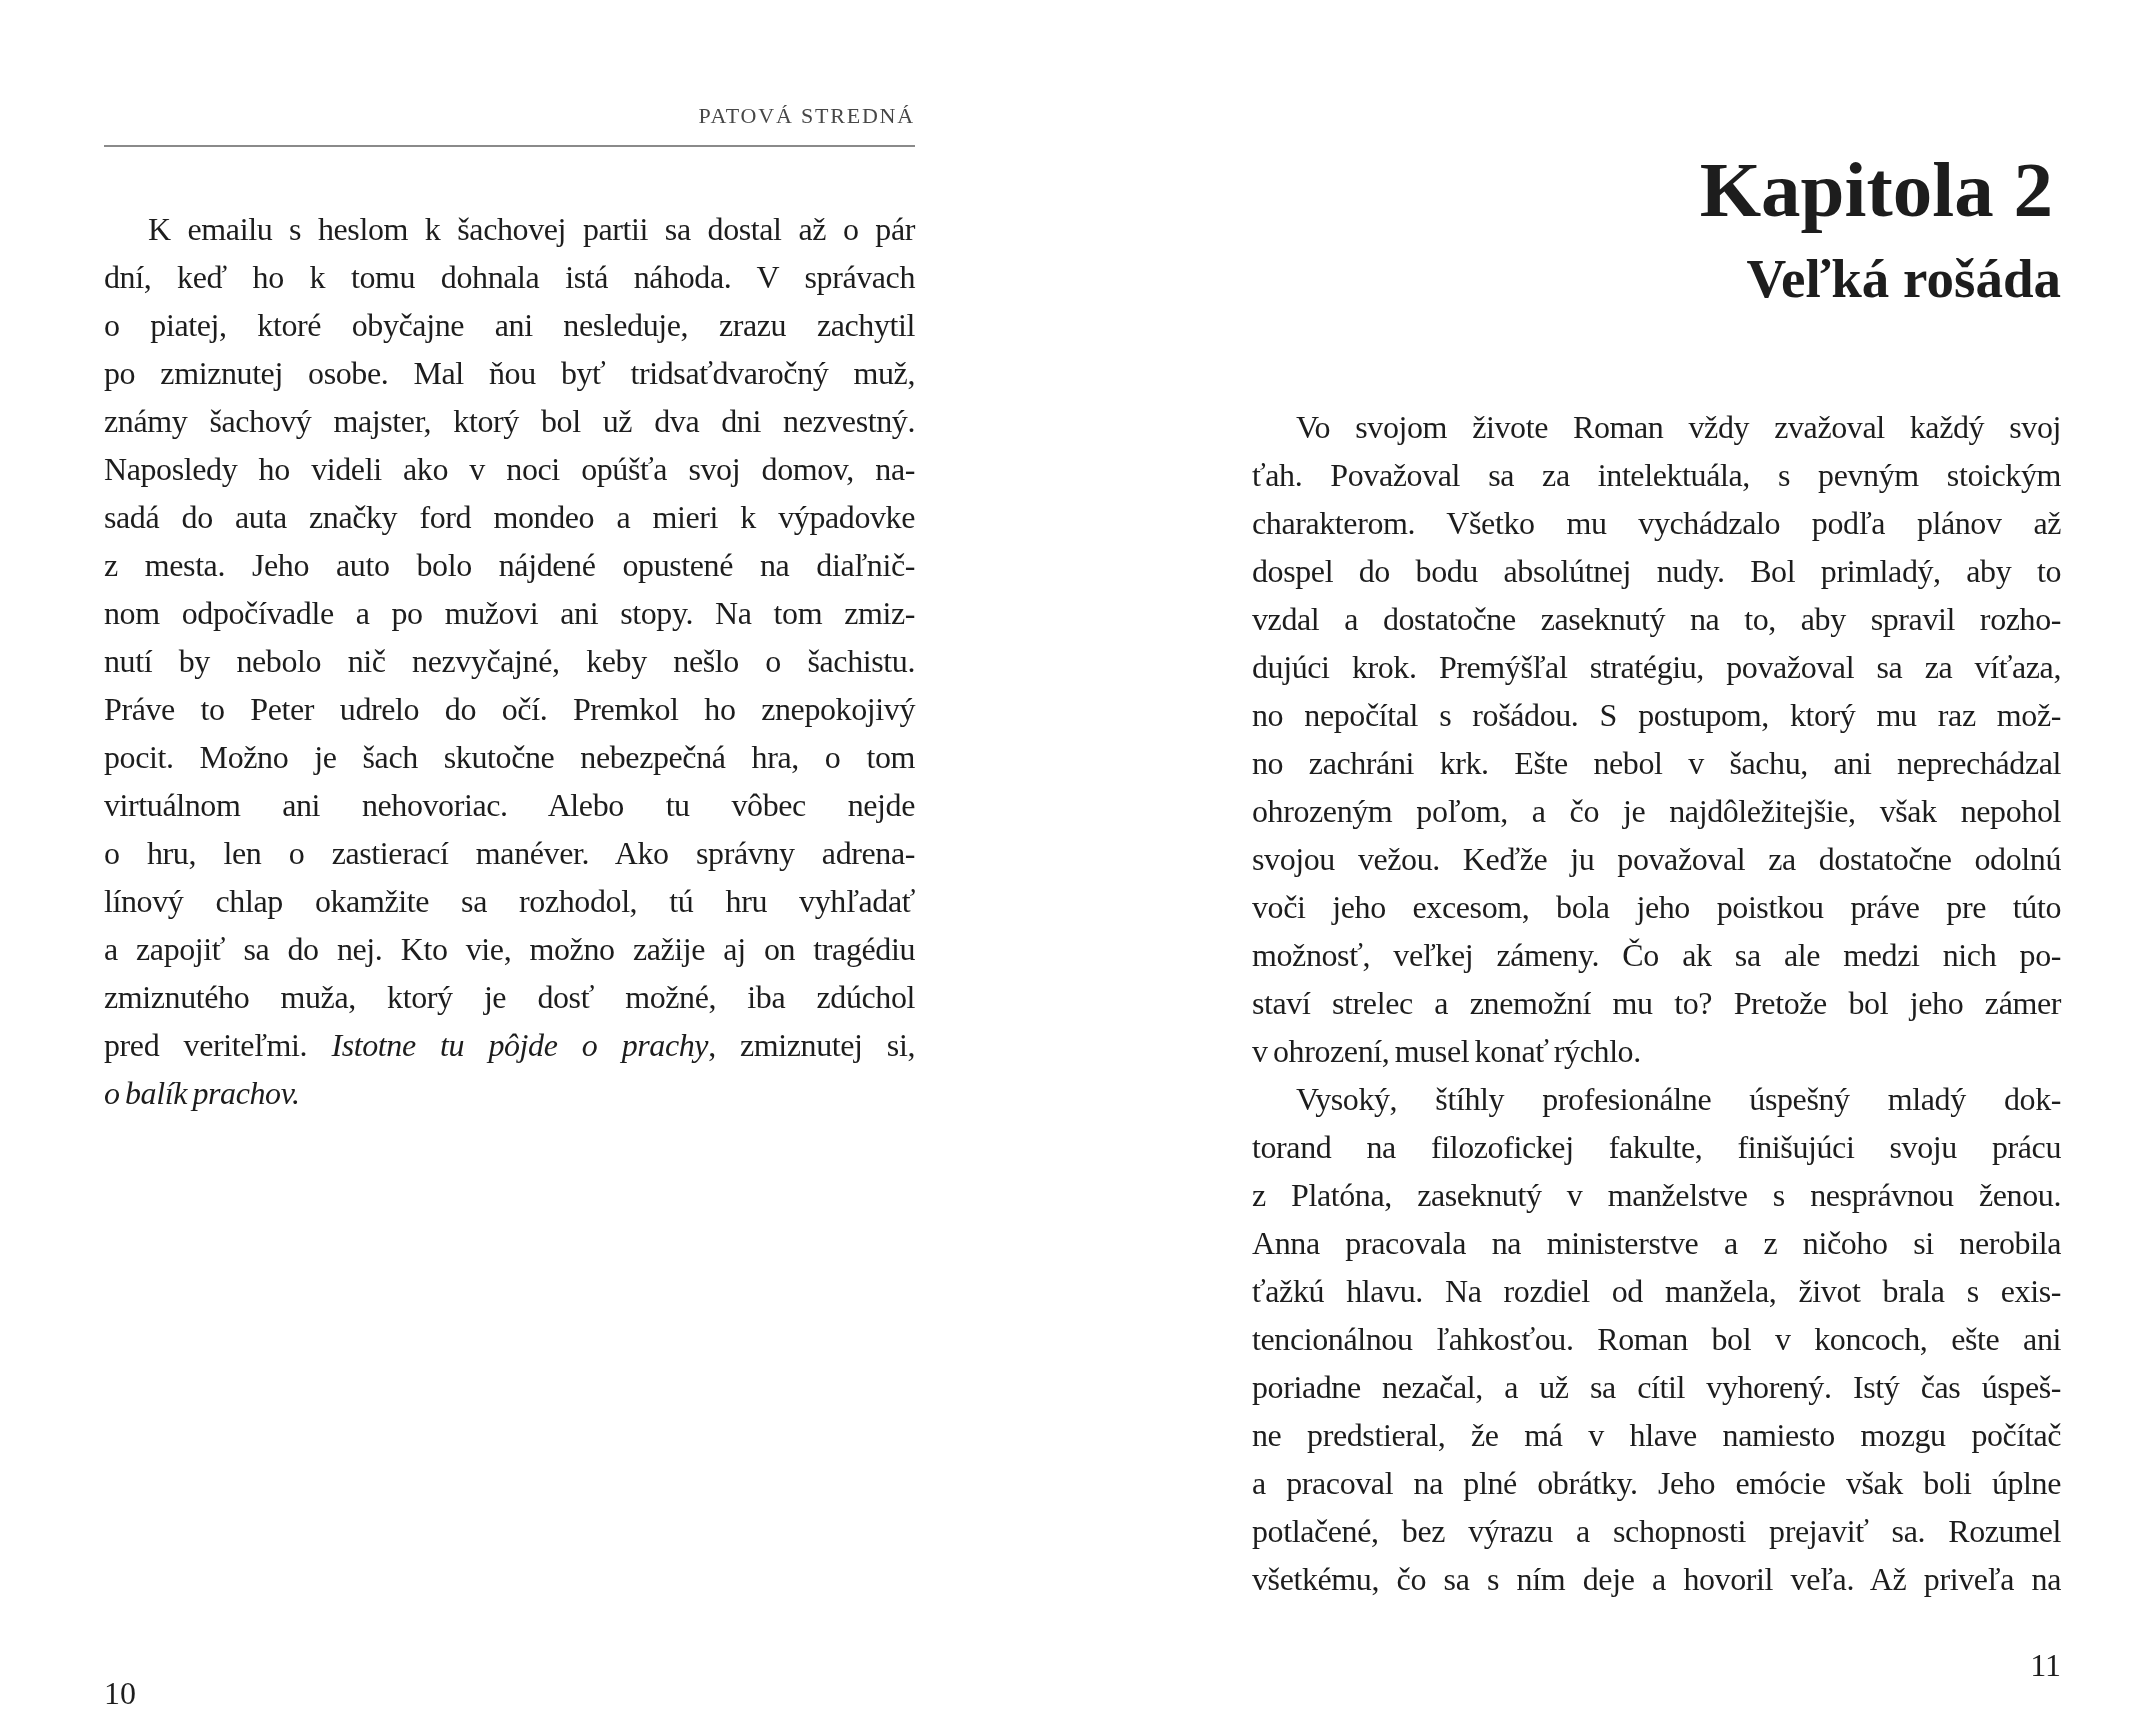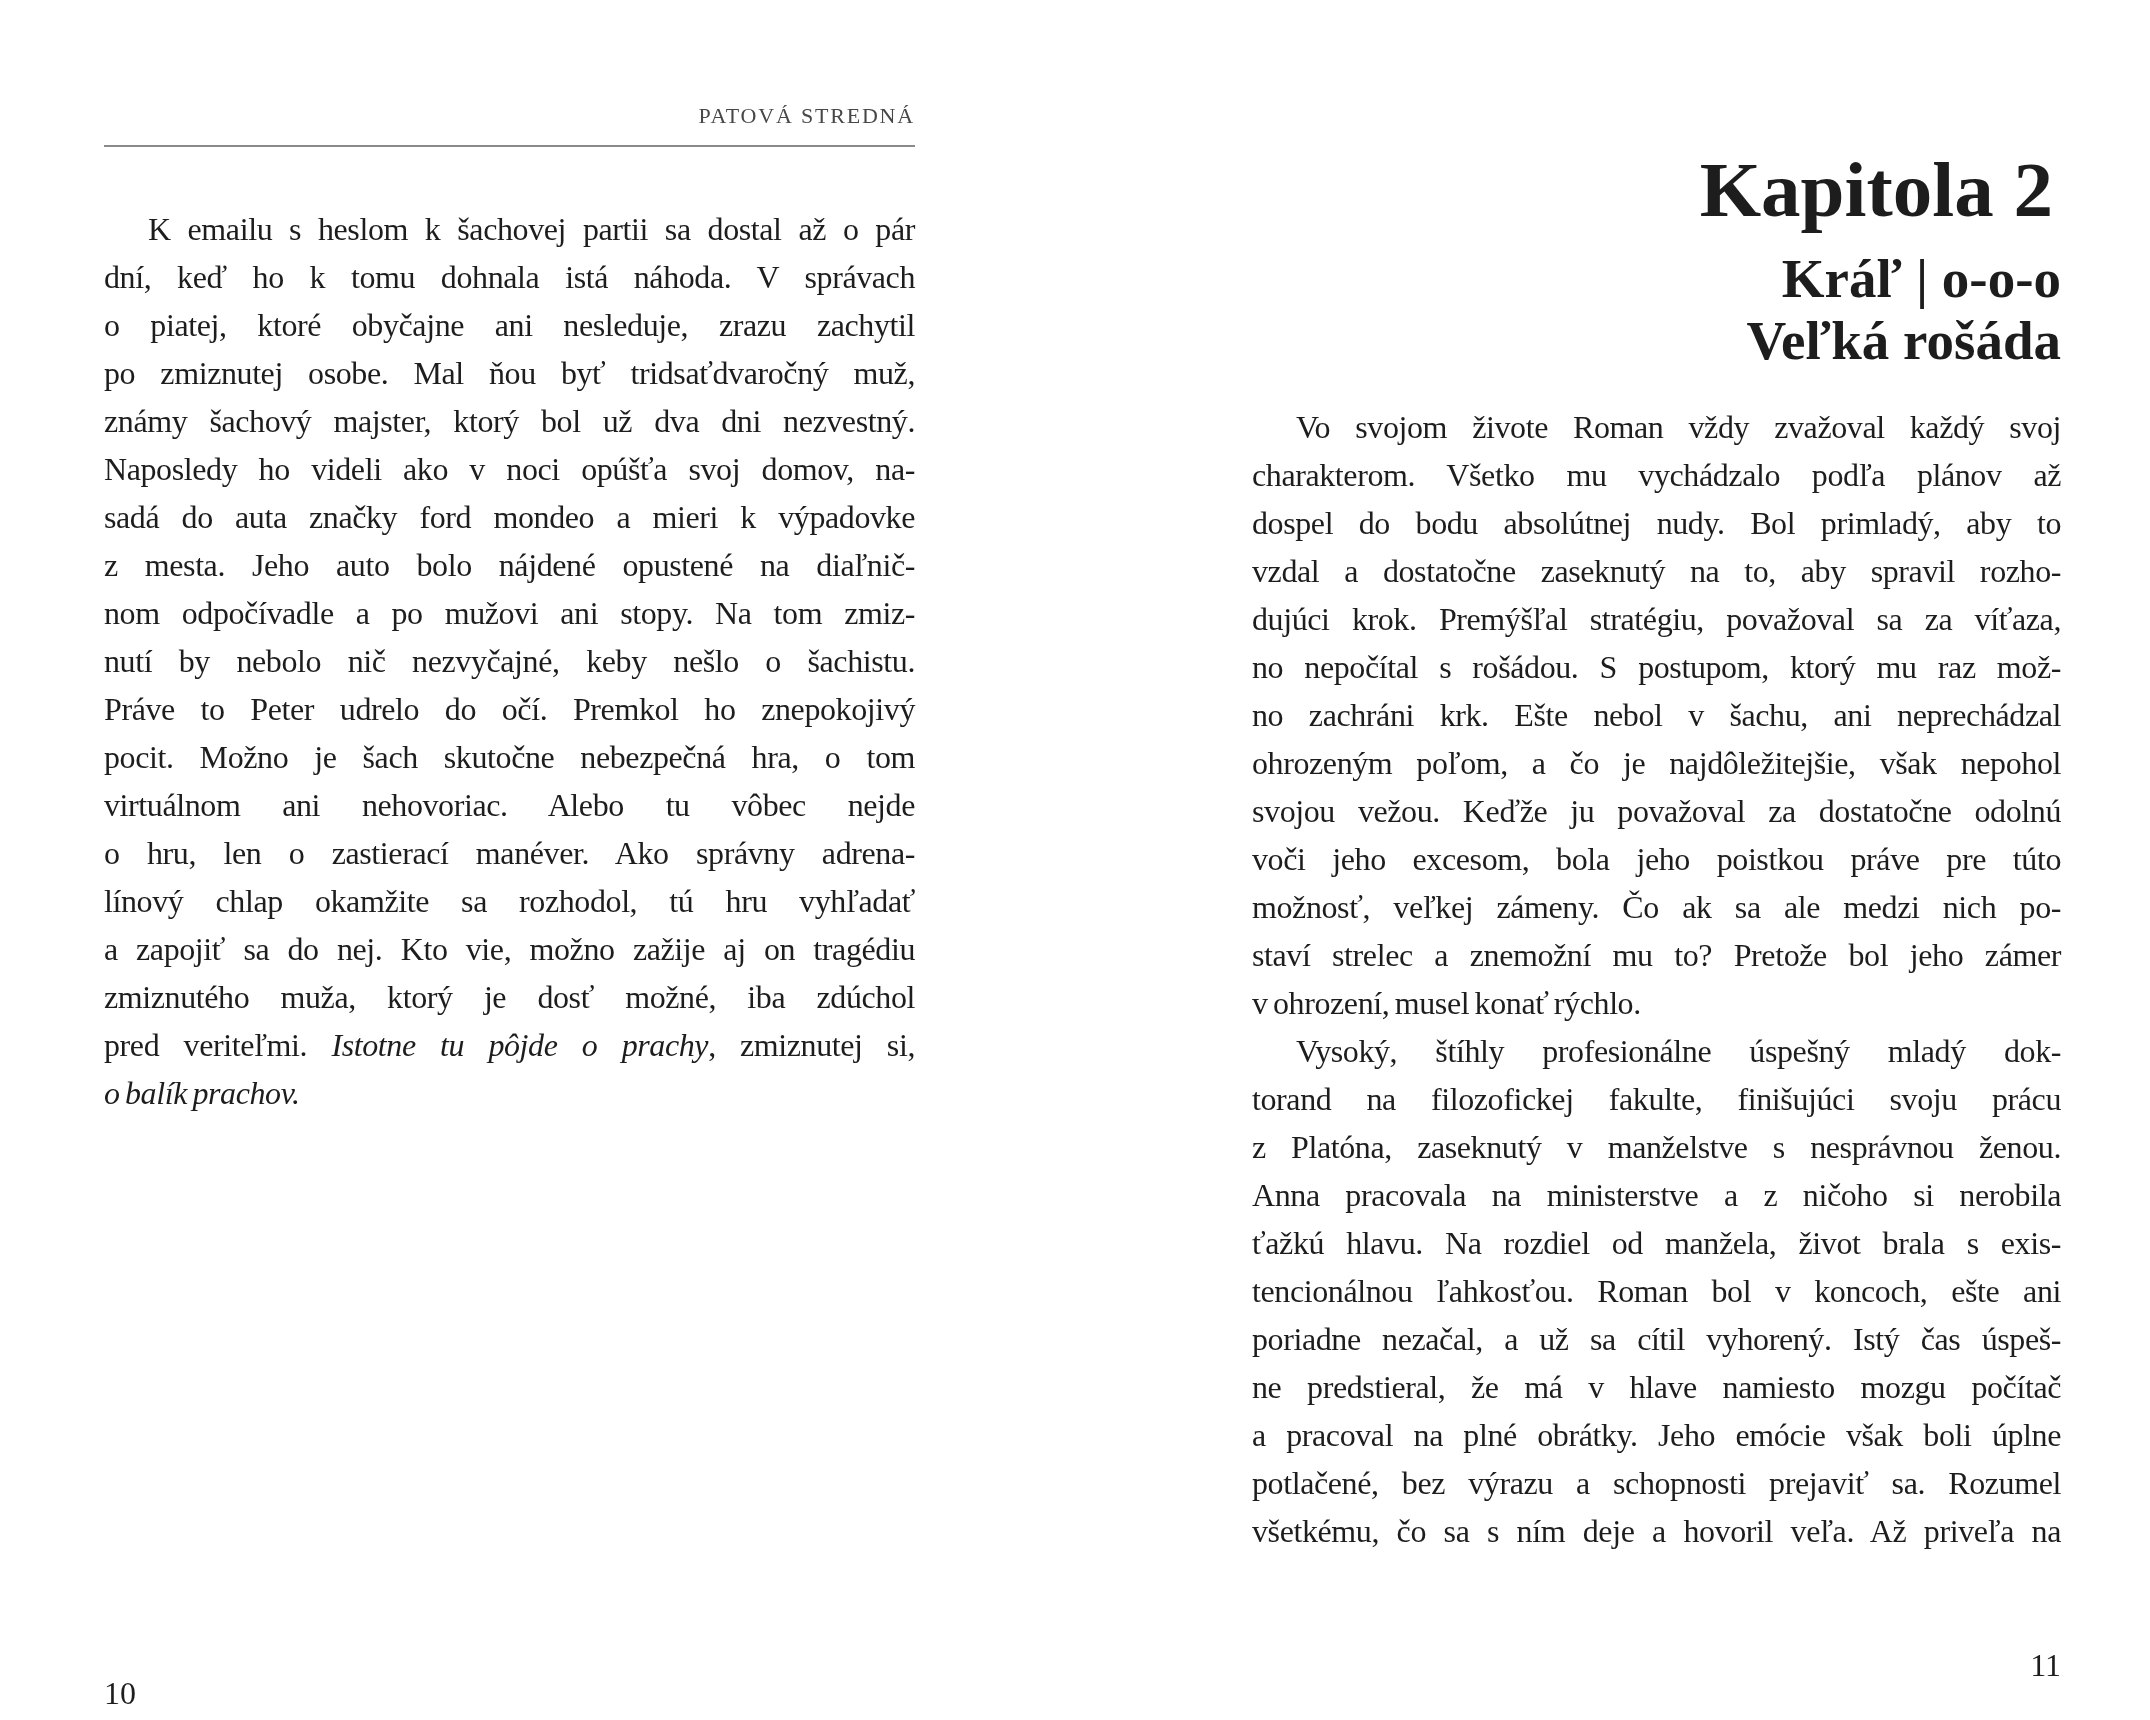--- a/index.html
+++ b/index.html
@@ -126,25 +126,25 @@
         <div class="line"><span>zmiznutého muža, ktorý je dosť možné, iba zdúchol</span></div>
         <div class="line"><span>pred veriteľmi. </span><em>Istotne tu pôjde o prachy</em><span>, zmiznutej si,</span></div>
         <div class="line para-end"><em>o balík prachov.</em></div>
       </div>
     <div class="page-num num-left">10</div>
   </section>
 
   <section class="page right">
     <h1 class="chapter-title">Kapitola 2</h1>
     <div class="chapter-subtitle">
-      <div>Kráľ | o-o-o</div>
       <div>Veľká rošáda</div>
     </div>
     <div class="body-text" id="right-body">
         <div class="line indent"><span>Vo svojom živote Roman vždy zvažoval každý svoj</span></div>
+        <div class="line"><span>ťah. Považoval sa za intelektuála, s pevným stoickým</span></div>
         <div class="line"><span>charakterom. Všetko mu vychádzalo podľa plánov až</span></div>
         <div class="line"><span>dospel do bodu absolútnej nudy. Bol primladý, aby to</span></div>
         <div class="line"><span>vzdal a dostatočne zaseknutý na to, aby spravil rozho-</span></div>
         <div class="line"><span>dujúci krok. Premýšľal stratégiu, považoval sa za víťaza,</span></div>
         <div class="line"><span>no nepočítal s rošádou. S postupom, ktorý mu raz mož-</span></div>
         <div class="line"><span>no zachráni krk. Ešte nebol v šachu, ani neprechádzal</span></div>
         <div class="line"><span>ohrozeným poľom, a čo je najdôležitejšie, však nepohol</span></div>
         <div class="line"><span>svojou vežou. Keďže ju považoval za dostatočne odolnú</span></div>
         <div class="line"><span>voči jeho excesom, bola jeho poistkou práve pre túto</span></div>
         <div class="line"><span>možnosť, veľkej zámeny. Čo ak sa ale medzi nich po-</span></div>

